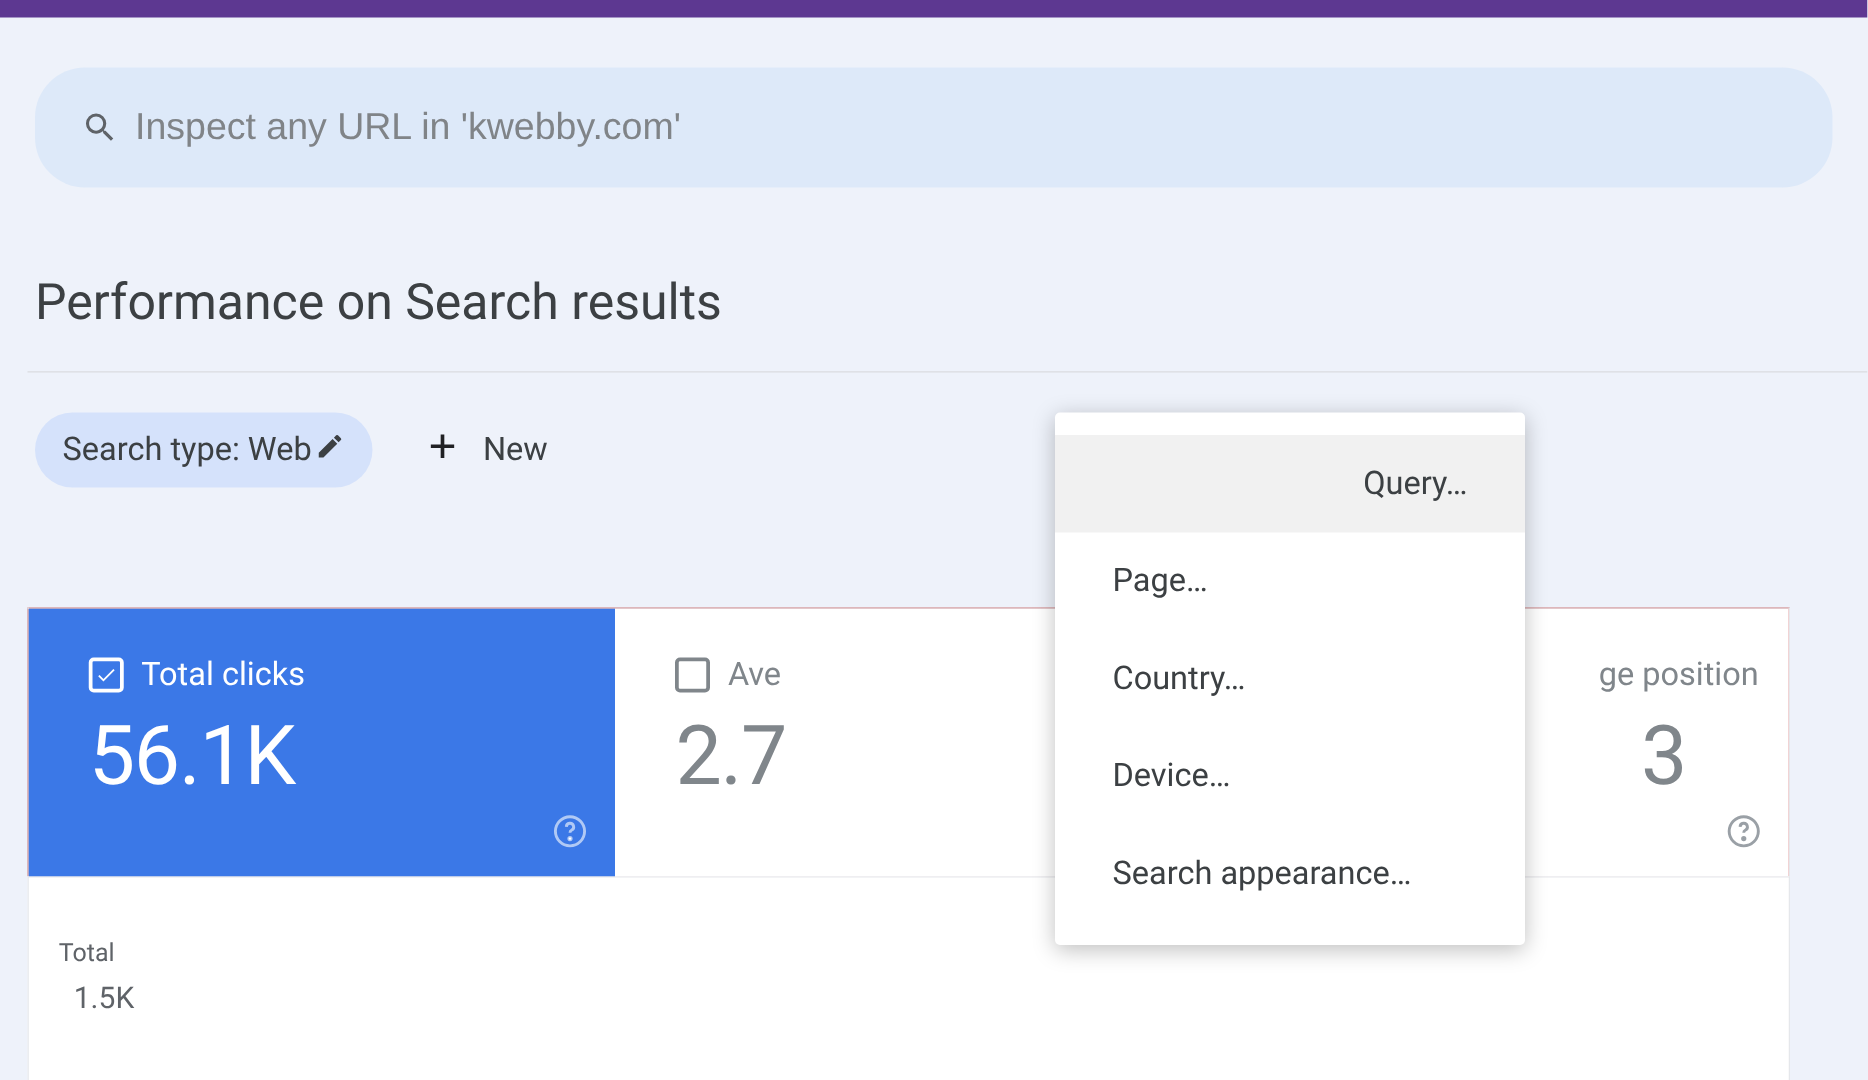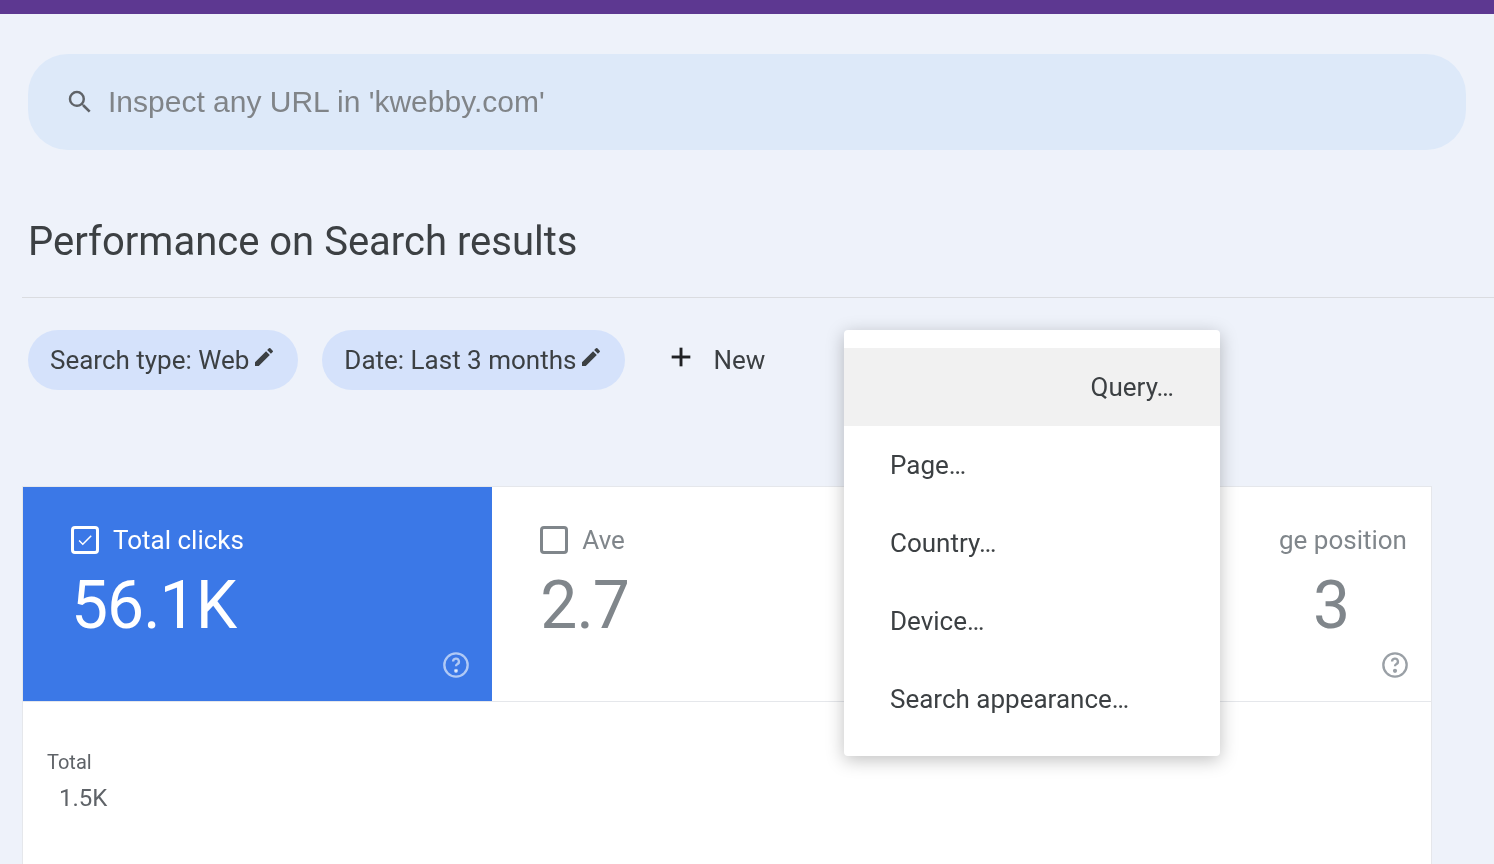--- a/index.html
+++ b/index.html
@@ -174,28 +174,20 @@
   <input class="search-input" type="text" placeholder="Inspect any URL in 'kwebby.com'" style="">
 </div>
 
 <h1 class="page-title">Performance on Search results</h1>
 
 <div class="divider"></div>
 
 <div class="filter-row">
   <div class="chip">
     <span>Search type: Web</span>
-    <span>
-      <svg viewBox="0 0 24 24">
-          <path d="M3 17.25V21h3.75L17.81 9.94l-3.75-3.75L3 17.25zM20.71 7.04a1 1 0 0 0 0-1.41l-2.34-2.34a1 1 0 0 0-1.41 0l-1.83 1.83 3.75 3.75 1.83-1.83z"></path>
-        </svg>
-    </span>
-  </div>
-  <div class="chip">
-    <span>Date: Last 3 months</span>
     <span>
       <svg viewBox="0 0 24 24">
           <path d="M3 17.25V21h3.75L17.81 9.94l-3.75-3.75L3 17.25zM20.71 7.04a1 1 0 0 0 0-1.41l-2.34-2.34a1 1 0 0 0-1.41 0l-1.83 1.83 3.75 3.75 1.83-1.83z"></path>
         </svg>
     </span>
   </div>
   <div class="add-new">
     <span>
       <svg viewBox="0 0 24 24" fill="none">
           <line x1="12" y1="4" x2="12" y2="20"></line>

